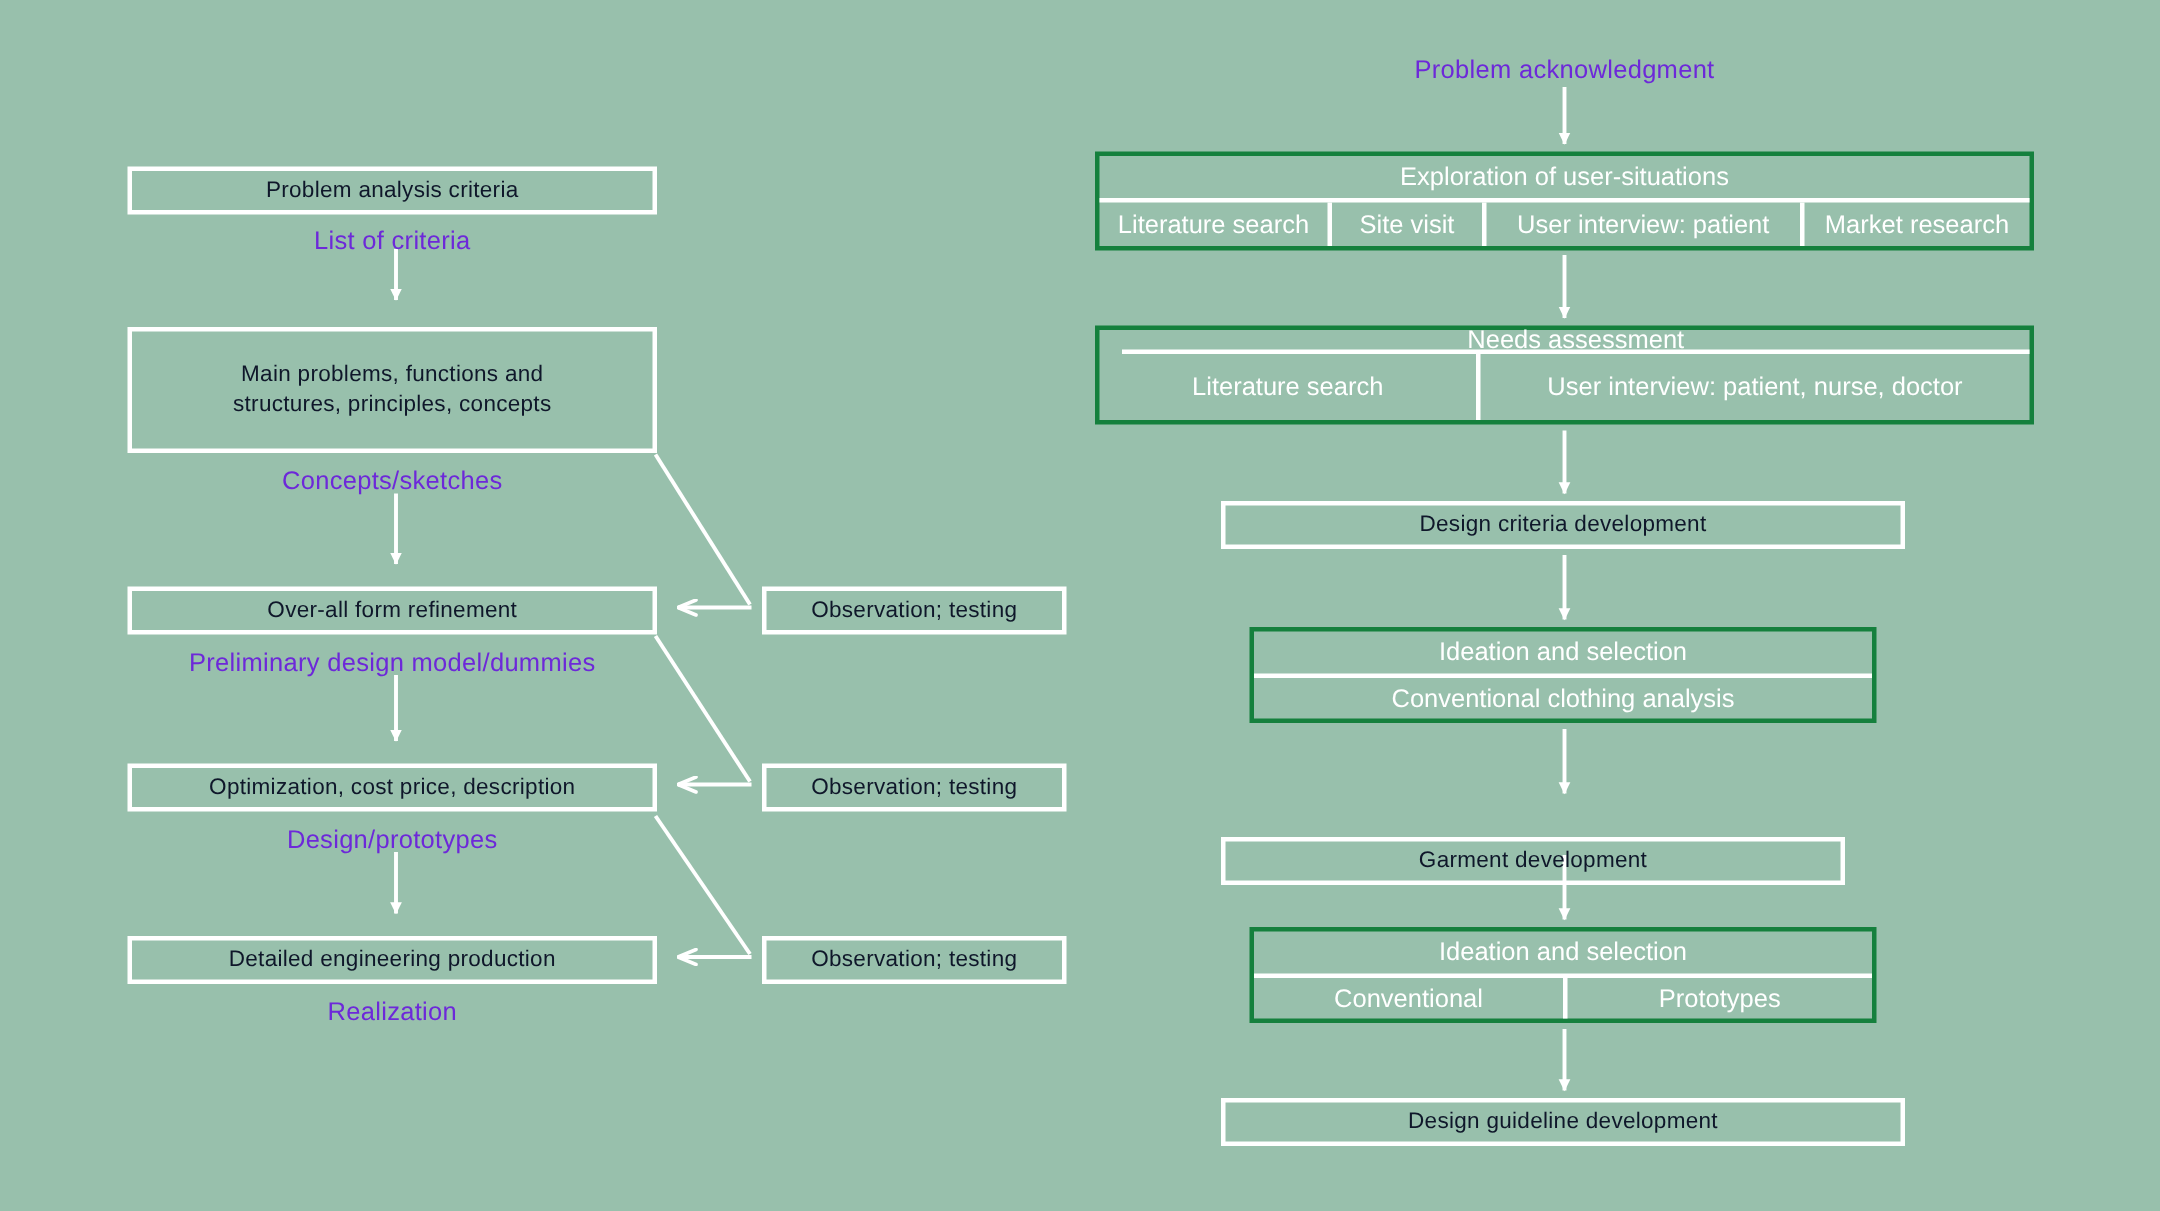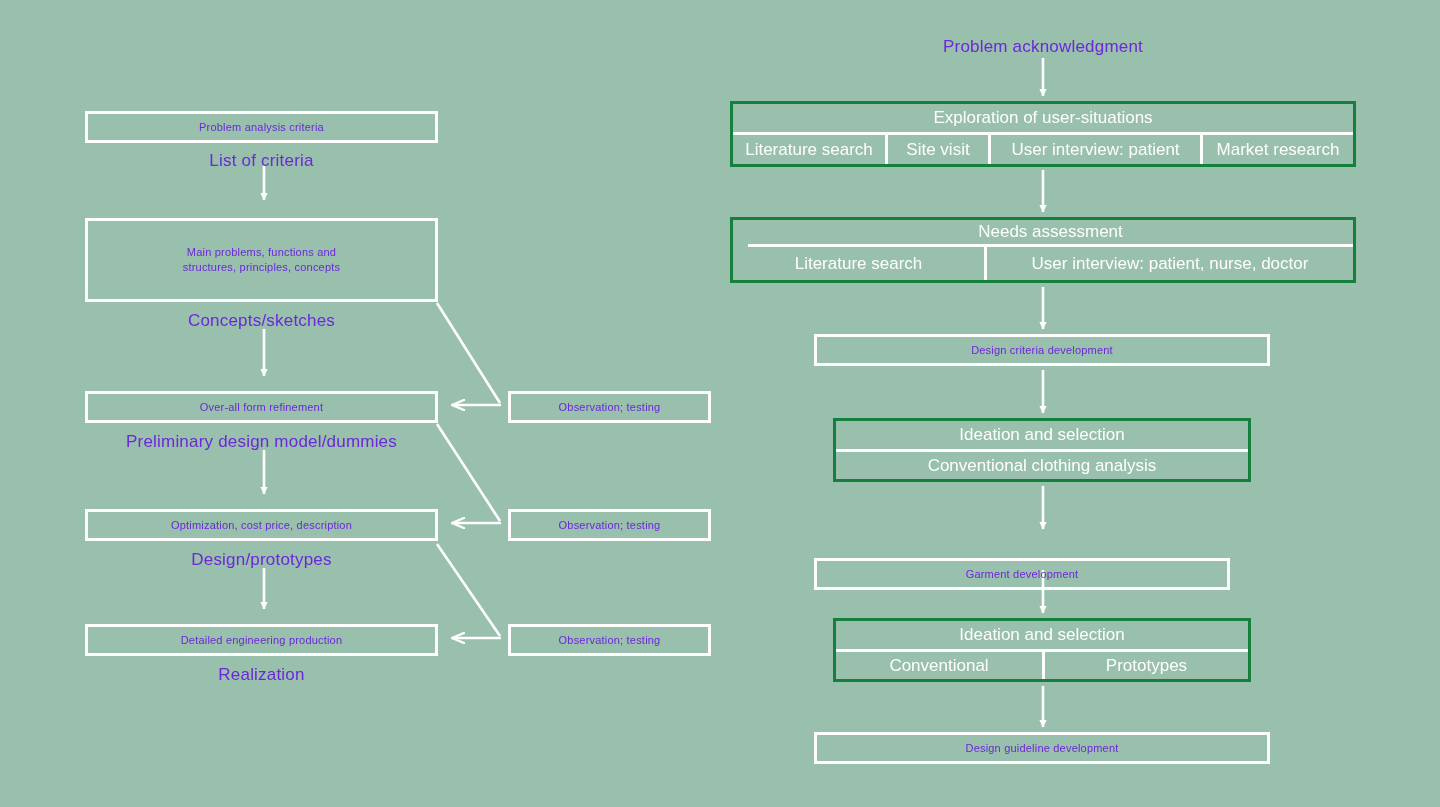--- a/index.html
+++ b/index.html
@@ -16,22 +16,22 @@
     overflow: hidden;
   }
   .box {
     position: absolute;
     box-sizing: border-box;
     border: 3px solid #ffffff;
     display: flex;
     align-items: center;
     justify-content: center;
     text-align: center;
-    color: #6d28d9;
-    font-size: 11px;
+    color: #0f172a;
+    font-size: 15px;
     line-height: 1.35;
     letter-spacing: 0.2px;
     padding: 2px 6px;
   }
   .box.two-line {
     flex-direction: column;
     justify-content: center;
   }
   .group {
     position: absolute;
@@ -204,21 +204,21 @@
       <div class="group-cell" style="flex:0 0 212px;">
         <span>User interview: patient</span>
       </div>
       <div class="group-cell" style="flex:1 1 auto;">
         <span>Market research</span>
       </div>
     </div>
   </div>
 
   <div class="group" style="left:730px; top:217px; width:626px; height:66px;">
-    <div class="group-head" style="height:27px;margin-left:15px;">
+    <div class="group-head" style="height:16px;margin-left:15px;">
       <span>Needs assessment</span>
     </div>
     <div class="group-row">
       <div class="group-cell" style="flex:0 0 254px;">
         <span>Literature search</span>
       </div>
       <div class="group-cell" style="flex:1 1 auto;">
         <span>User interview: patient, nurse, doctor</span>
       </div>
     </div>

